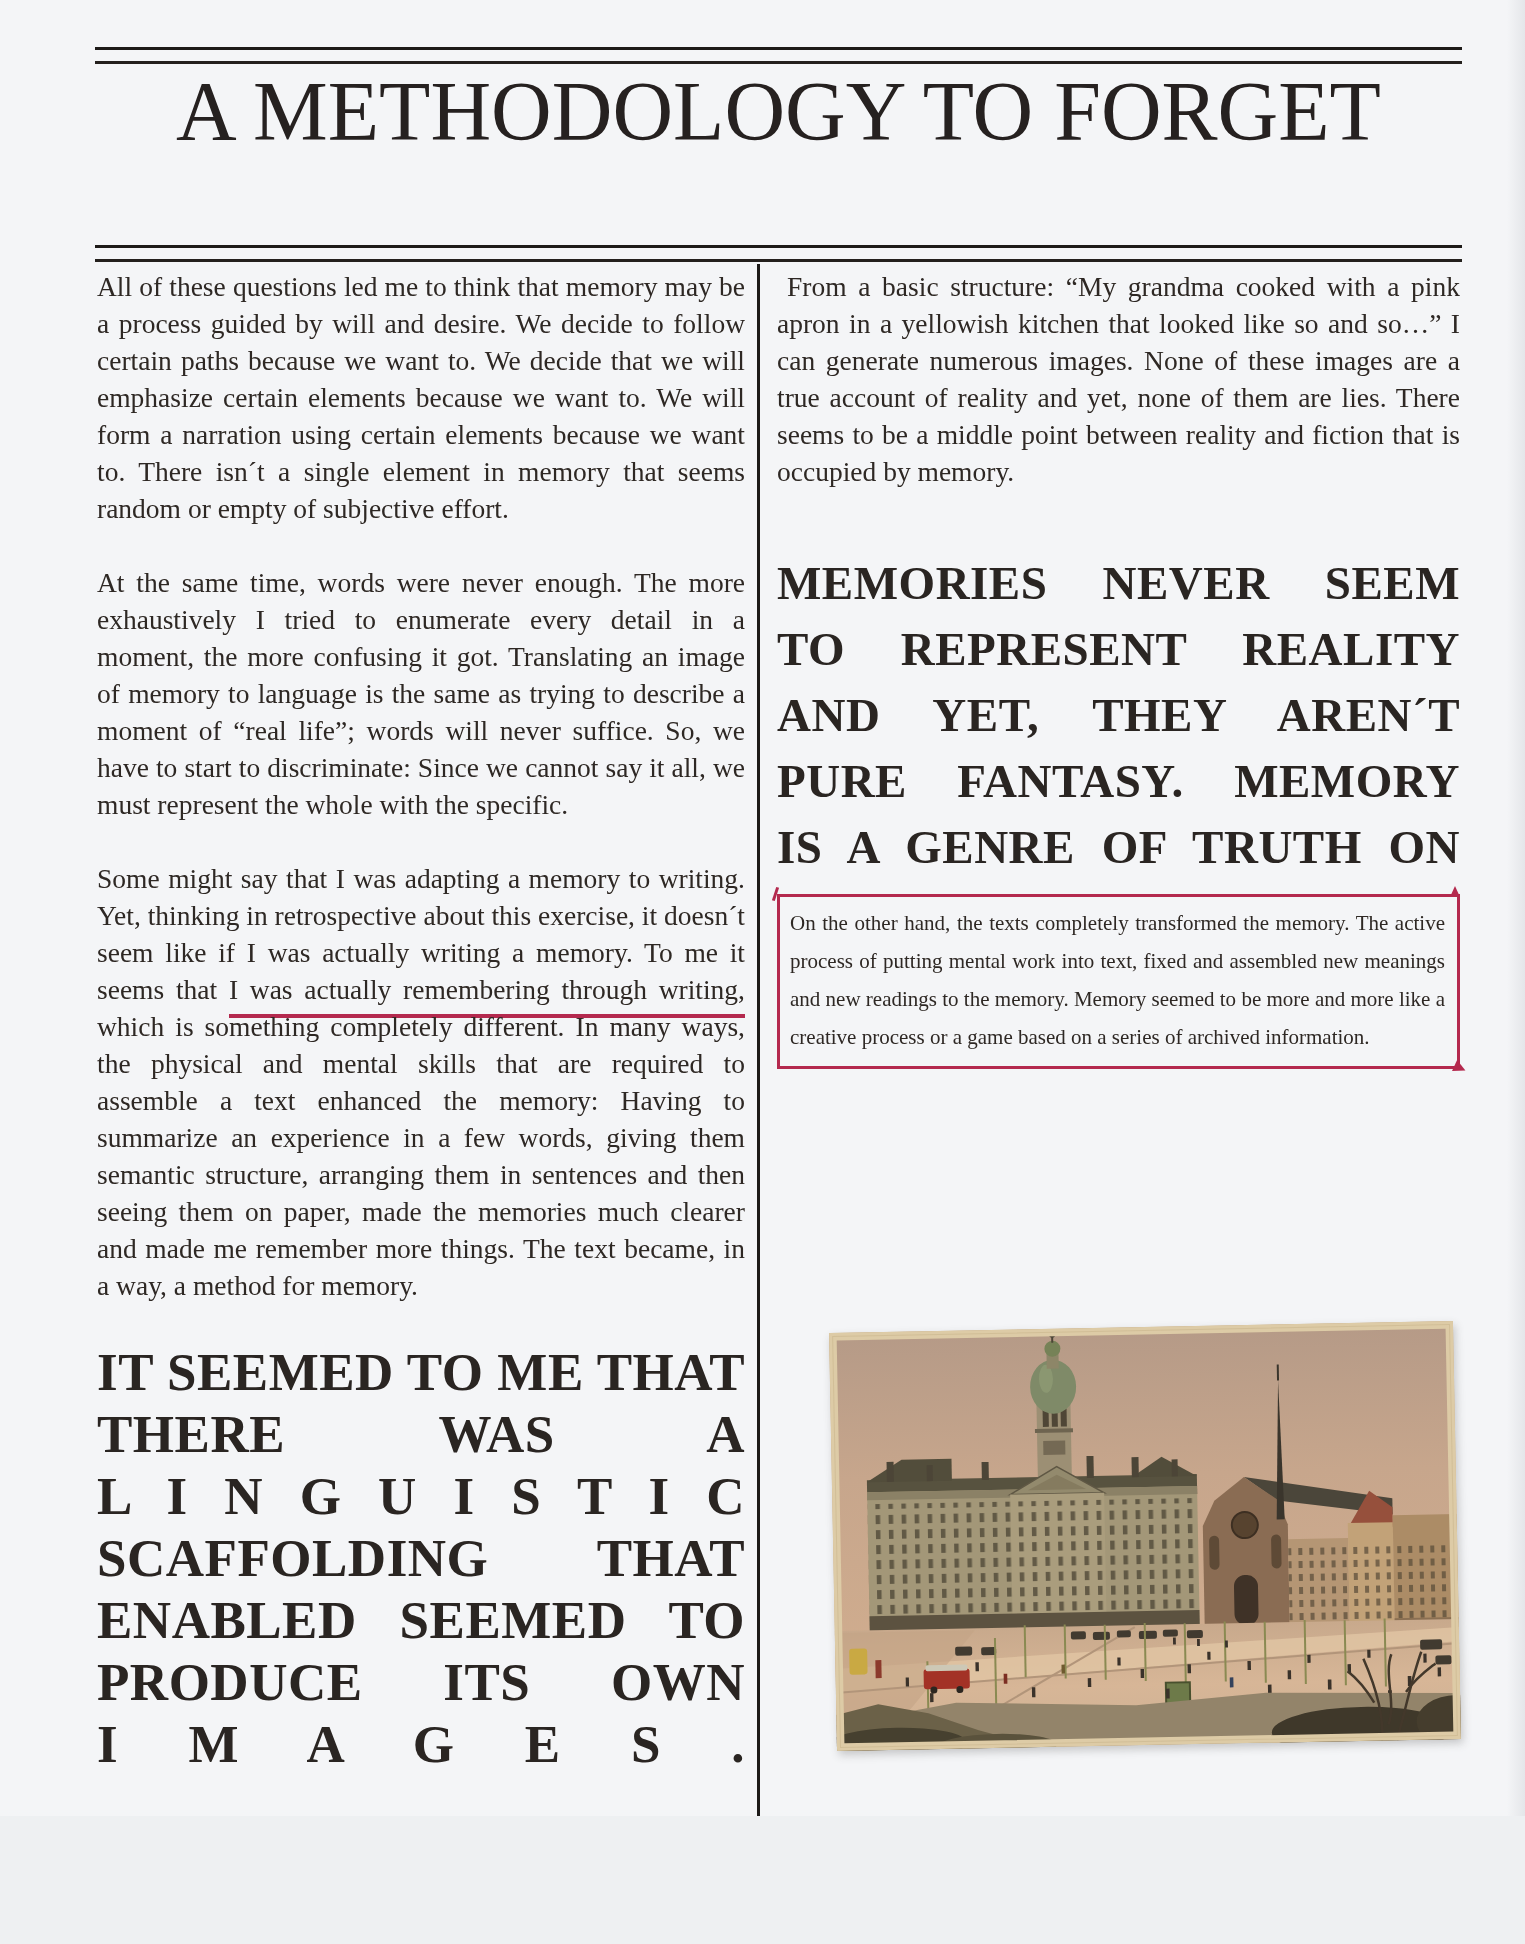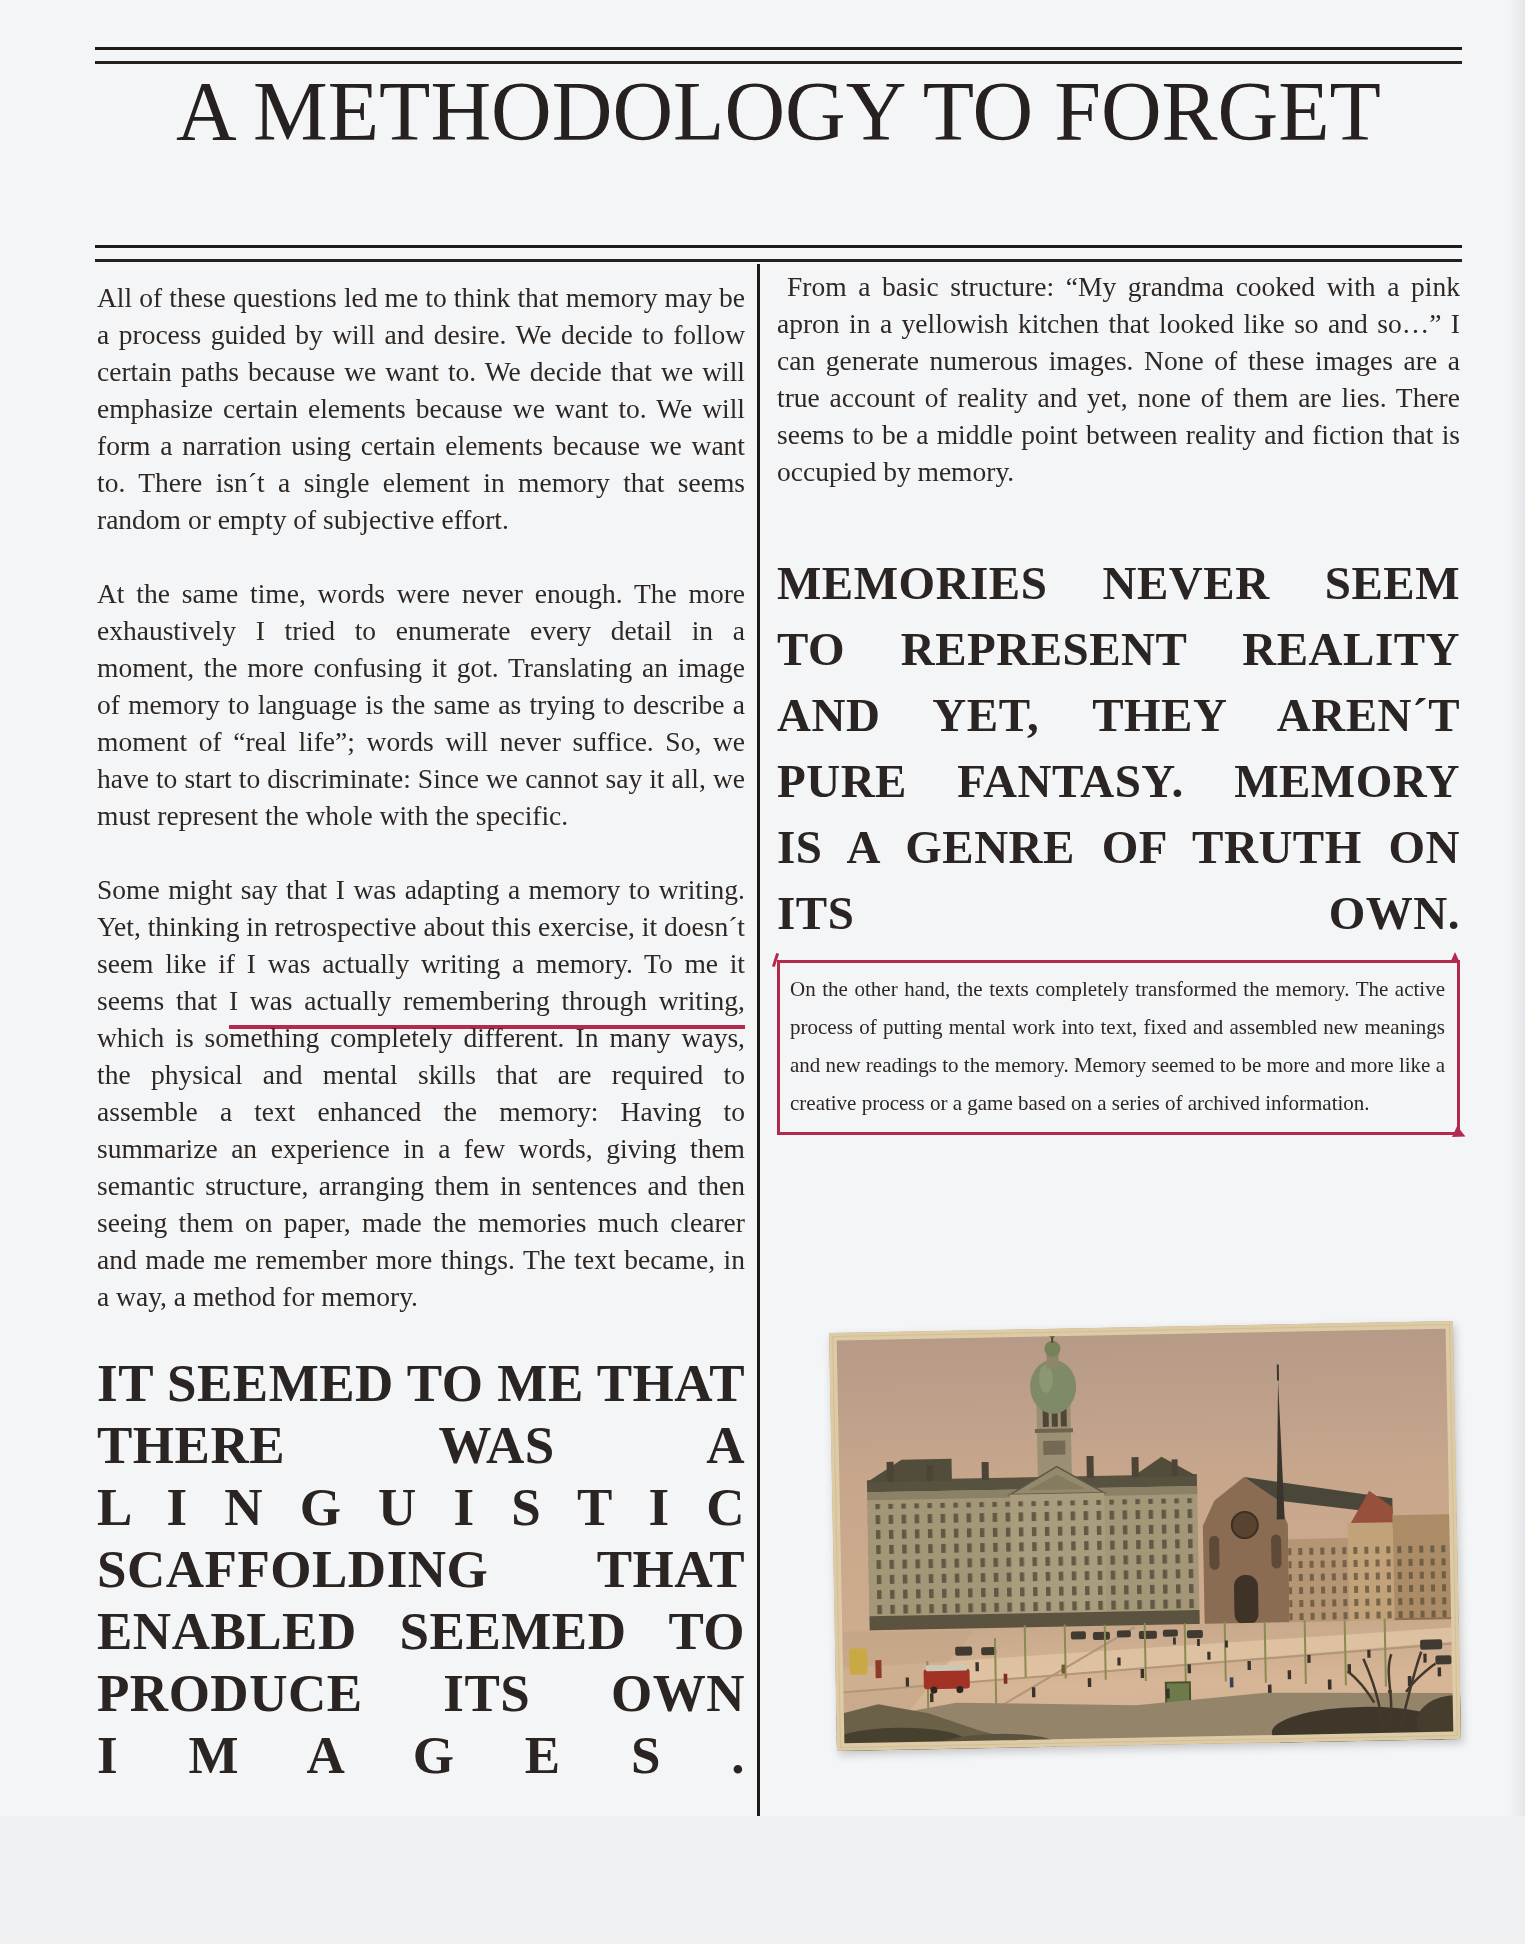--- a/index.html
+++ b/index.html
@@ -37,21 +37,21 @@
   .page-subtitle{
     position:absolute;left:80px;width:1397px;top:178px;
     font-size:46px;font-style:italic;text-align:center;
     letter-spacing:5px;color:#262120;white-space:nowrap;
   }
   .column-divider{
     position:absolute;left:757px;top:264px;width:3px;height:1614px;
     background:#1d1a18;
   }
   .col{position:absolute;top:268px;}
-  .col-left{left:97px;width:648px;margin-top:11px;}
+  .col-left{left:97px;width:648px;}
   .col-right{left:777px;width:683px;}
   .body-p{
     margin:0 0 37px 0;font-size:27.5px;line-height:37px;
     text-align:justify;color:#2e2824;
   }
   .indent-first{text-indent:10px;}
   .red-underline{
     border-bottom:4px solid var(--accent_red);
     padding-bottom:9px;
   }
@@ -121,21 +121,20 @@
   </div>
 
   <div class="col col-right">
     <p class="body-p indent-first">From a basic structure: “My grandma cooked with a pink apron in a yellowish kitchen that looked like so and so…” I can generate numerous images. None of these images are a true account of reality and yet, none of them are lies. There seems to be a middle point between reality and fiction that is occupied by memory.</p>
     <div class="big-heading hl-right">
         <div class="jline">MEMORIES NEVER SEEM</div>
         <div class="jline">TO REPRESENT REALITY</div>
         <div class="jline">AND YET, THEY AREN´T</div>
         <div class="jline">PURE FANTASY. MEMORY</div>
         <div class="jline">IS A GENRE OF TRUTH ON</div>
-        <div class="jline">ITS OWN.</div>
       </div>
     <div class="note-box">
       <span class="tick-tl"></span>
       <span>On the other hand, the texts completely transformed the memory. The active process of putting mental work into text, fixed and assembled new meanings and new readings to the memory. Memory seemed to be more and more like a creative process or a game based on a series of archived information.</span>
     </div>
   </div>
 
   <div class="postcard">
     <svg width="624" height="418" viewBox="0 0 624 418" xmlns="http://www.w3.org/2000/svg">
       <defs>

